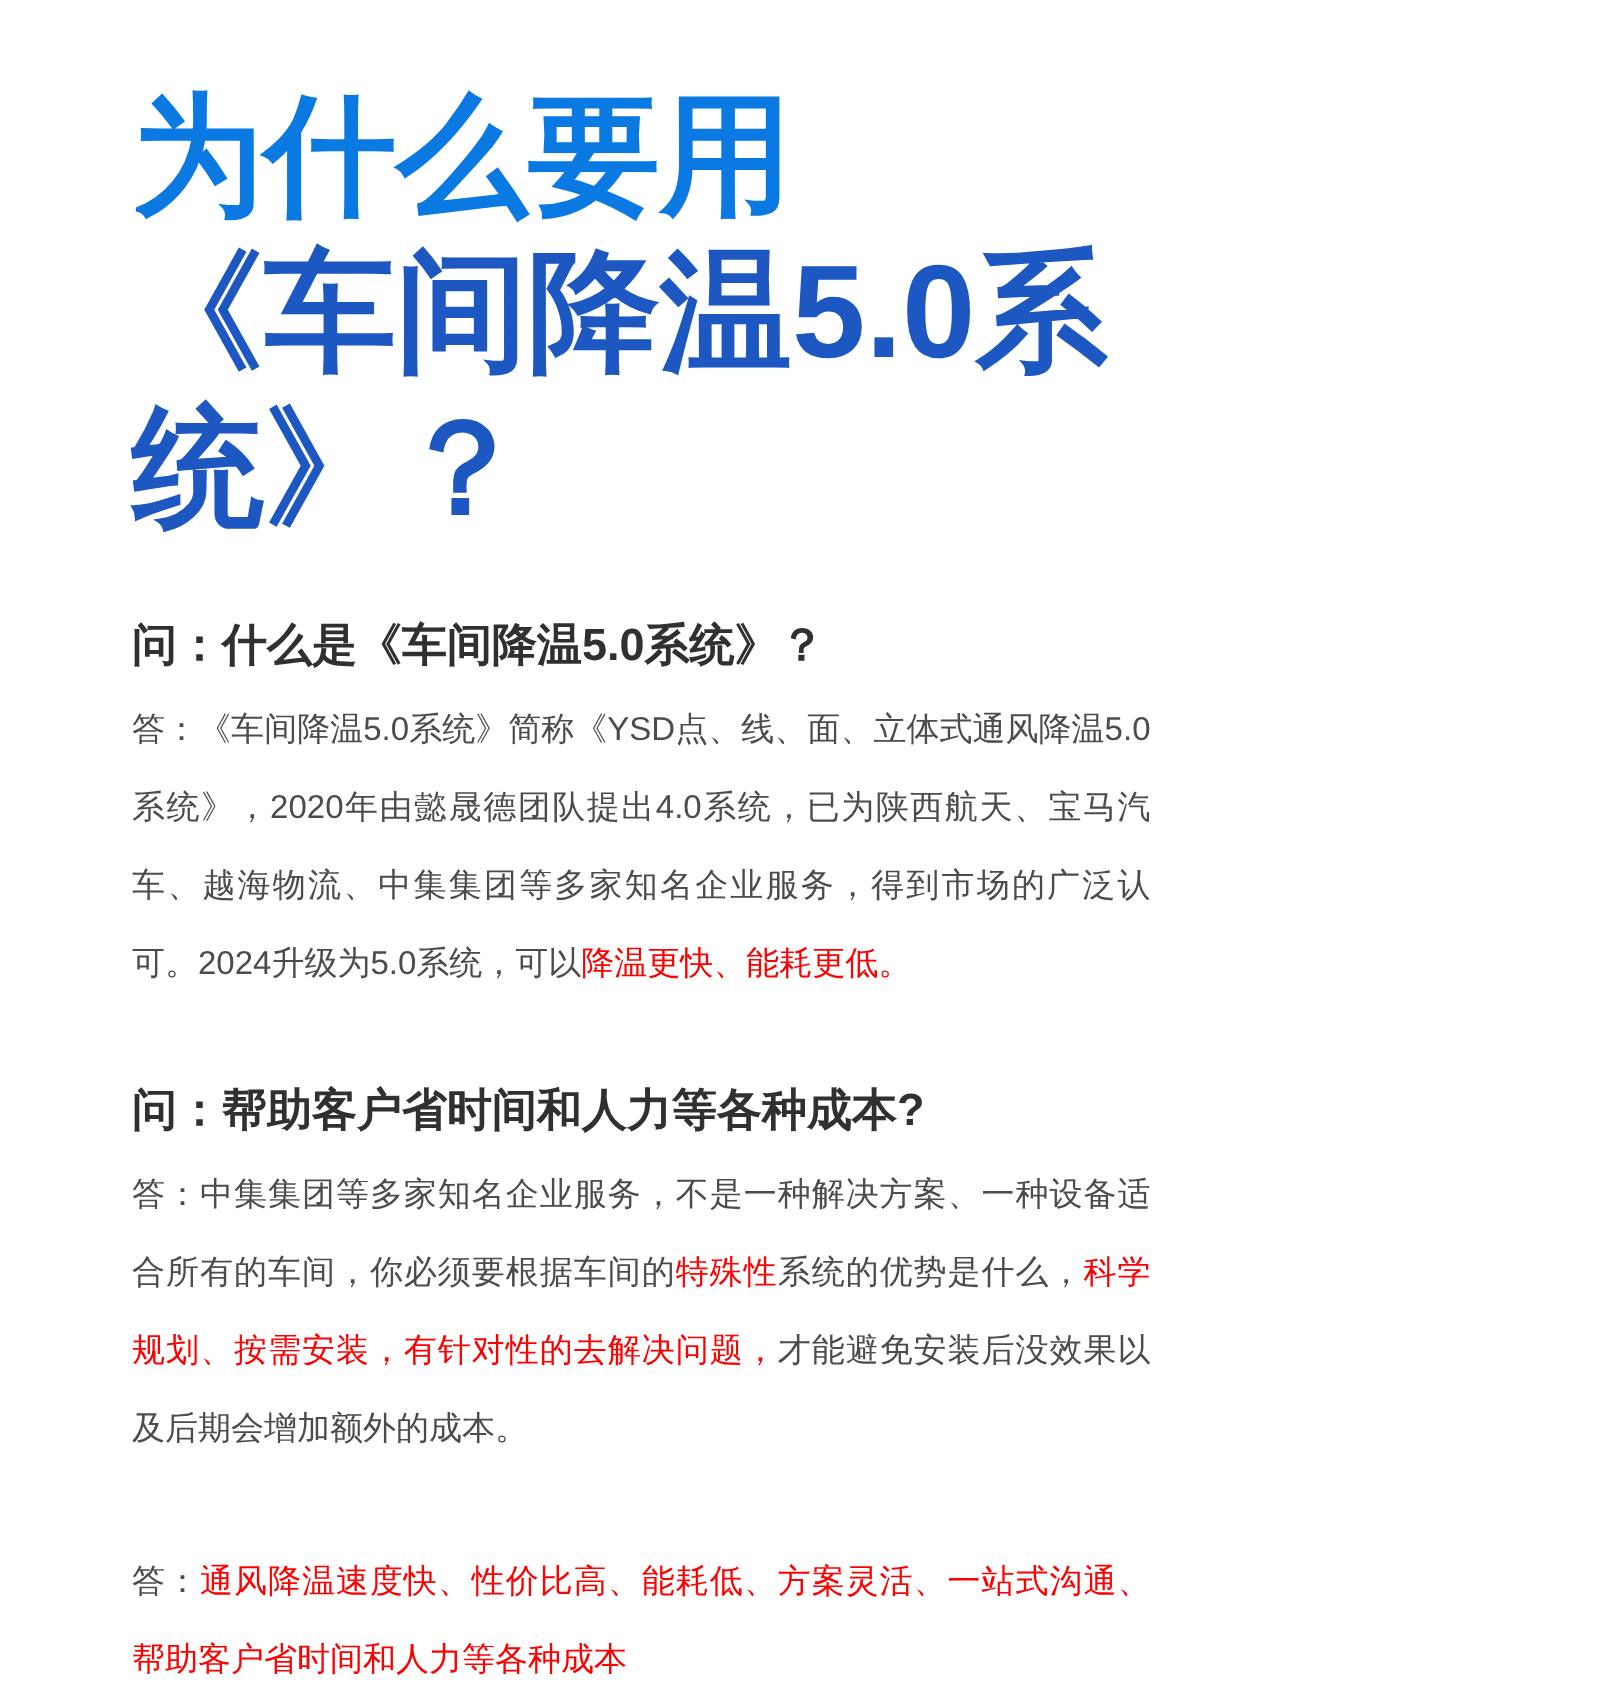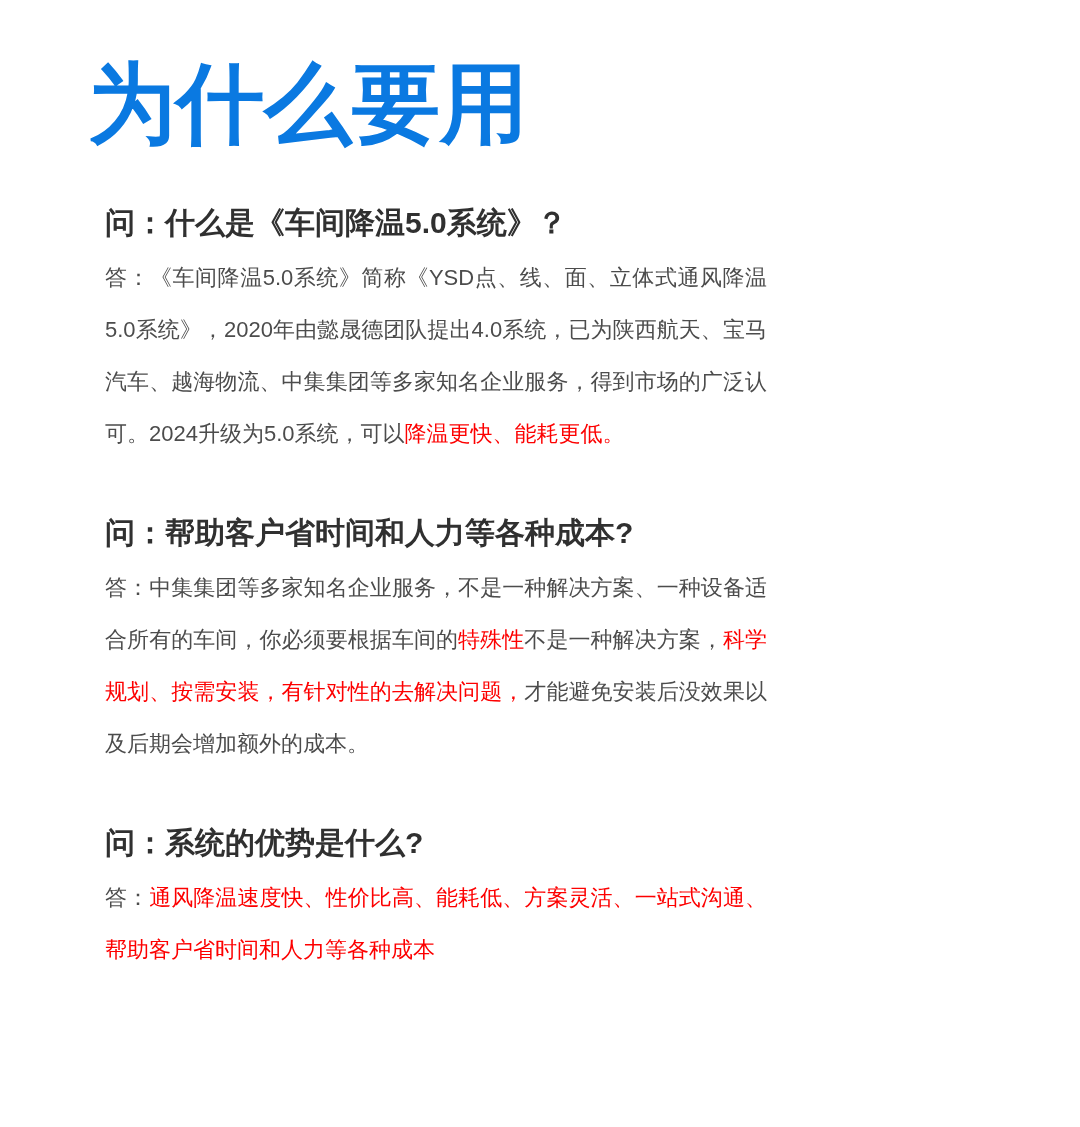--- a/index.html
+++ b/index.html
@@ -24,21 +24,21 @@
   }
   .main-title {
     font-weight: 900;
     font-size: 88px;
     line-height: 104px;
     letter-spacing: 0px;
     margin-bottom: 44px;
   }
   .main-title .t-line1 { color: var(--c-title1); display: block; }
   .main-title .t-line2 { color: var(--c-title2); display: block; }
-  .qa-block { margin-bottom: 50px; margin-left: 17px; }
+  .qa-block { margin-bottom: 50px; }
   .question {
     font-size: 30px;
     font-weight: 700;
     color: var(--c-question);
     line-height: 46px;
     margin-bottom: 6px;
   }
   .answer {
     font-size: 22px;
     font-weight: 400;
@@ -49,28 +49,28 @@
   }
   .seg-body { color: var(--c-body); }
   .seg-highlight { color: var(--c-highlight); }
 </style>
 </head>
 <body>
 
 <div class="page">
   <h1 class="main-title">
     <span class="t-line1">为什么要用</span>
+    <span class="t-line2">《车间降温5.0系统》？</span>
   </h1>
   <div id="qa-container">
       <div class="qa-block">
         <p class="question">问：什么是《车间降温5.0系统》？</p>
         <p class="answer"><span class="seg-body">答：《车间降温5.0系统》简称《YSD点、线、面、立体式通风降温5.0系统》，2020年由懿晟德团队提出4.0系统，已为陕西航天、宝马汽车、越海物流、中集集团等多家知名企业服务，得到市场的广泛认可。2024升级为5.0系统，可以</span><span class="seg-highlight">降温更快、能耗更低。</span></p>
       </div>
       <div class="qa-block">
         <p class="question">问：帮助客户省时间和人力等各种成本?</p>
-        <p class="answer"><span class="seg-body">答：中集集团等多家知名企业服务，不是一种解决方案、一种设备适合所有的车间，你必须要根据车间的</span><span class="seg-highlight">特殊性</span><span class="seg-body">不是一种解决方案，</span><span class="seg-highlight">科学规划、按需安装，有针对性的去解决问题，</span><span class="seg-body">才能避免安装后没效果以及后期会增加额外的成本。</span></p>
+        <p class="answer"><span class="seg-body">答：中集集团等多家知名企业服务，不是一种解决方案、一种设备适合所有的车间，你必须要根据车间的</span><span class="seg-highlight">特殊性</span><span class="seg-body">系统的优势是什么，</span><span class="seg-highlight">科学规划、按需安装，有针对性的去解决问题，</span><span class="seg-body">才能避免安装后没效果以及后期会增加额外的成本。</span></p>
       </div>
       <div class="qa-block">
-        <p class="question">问：系统的优势是什么?</p>
         <p class="answer"><span class="seg-body">答：</span><span class="seg-highlight">通风降温速度快、性价比高、能耗低、方案灵活、一站式沟通、帮助客户省时间和人力等各种成本</span></p>
       </div>
     </div>
 </div>
 
 </body></html>

